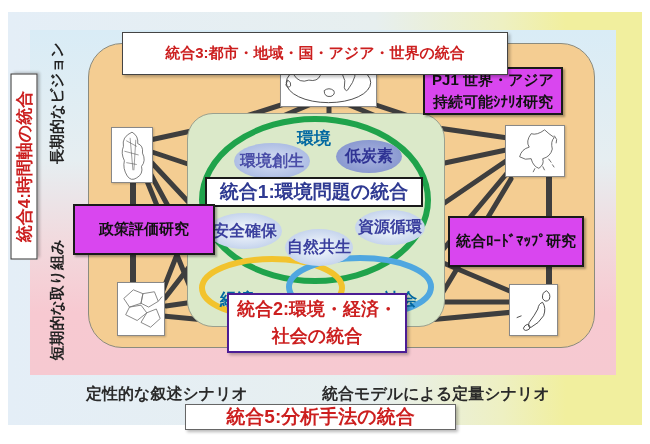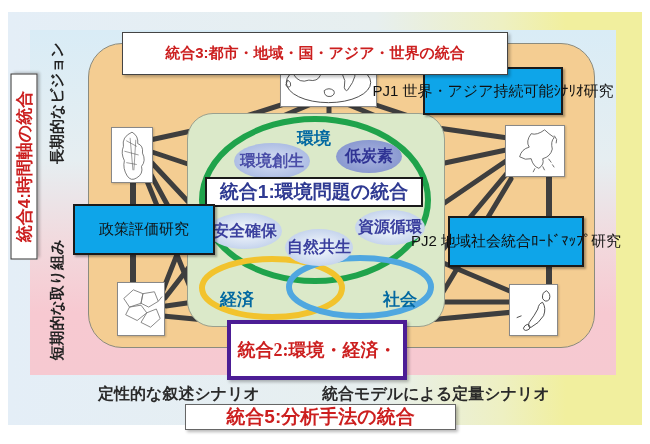--- a/index.html
+++ b/index.html
@@ -19,29 +19,29 @@
     background:#dbe9c9;border:1.5px solid #9aa08e;box-sizing:border-box;}
   
   .map-box{background:#ffffff;border:1px solid #888;box-sizing:border-box;box-shadow:1px 1px 2px rgba(0,0,0,.2);}
   .map-box svg{display:block;width:100%;height:100%;}
   
   .red-box{background:#ffffff;border:1.5px solid #666;box-sizing:border-box;
     color:#cc1f1f;font-weight:bold;display:flex;align-items:center;justify-content:center;
     white-space:nowrap;box-shadow:2px 2px 3px rgba(0,0,0,.28);}
   #title3{left:122px;top:24px;width:386px;height:43px;font-size:15px;border-color:#444;margin-top:8px;}
   #title5{left:185px;top:404px;width:271px;height:26px;font-size:19px;}
-  #title2{left:227px;top:320px;width:180px;height:60px;font-size:18px;flex-direction:column;line-height:1.5;border:4px solid #4c1d95;font-family:Liberation Serif, serif;}
+  #title2{left:227px;top:293px;width:180px;height:60px;font-size:18px;flex-direction:column;line-height:1.5;border:2px solid #4c1d95;}
   #title4{left:-69px;top:153px;width:186px;height:27px;font-size:17px;transform:rotate(-90deg);border-color:#333;}
   
   #title1{left:205px;top:177px;width:218px;height:30px;background:#ffffff;border:2px solid #1a1a1a;
     box-sizing:border-box;color:#2f3a92;font-weight:bold;font-size:19px;display:flex;
     align-items:center;justify-content:center;white-space:nowrap;}
   
-  .pj-box{background:#0ea5e9;border:2px solid #1a1a1a;box-sizing:border-box;
-    color:#111;font-weight:normal;font-size:15px;line-height:1.5;display:flex;flex-direction:row;
+  .pj-box{background:#d946ef;border:2px solid #1a1a1a;box-sizing:border-box;
+    color:#111;font-weight:bold;font-size:15px;line-height:1.5;display:flex;flex-direction:column;
     align-items:center;justify-content:center;white-space:nowrap;box-shadow:2px 2px 2px rgba(0,0,0,.3);}
   #pj1{left:423px;top:67px;width:140px;height:48px;}
   #pj2{left:448px;top:216px;width:136px;height:51px;}
   #pj3{left:73px;top:204px;width:142px;height:51px;}
   
   .mini{border-radius:50%;display:flex;align-items:center;justify-content:center;
     font-weight:bold;font-size:16px;white-space:nowrap;text-align:center;}
   .mini-light{background:radial-gradient(ellipse at center,#e9f0f9 20%,#c3d2ec 75%,#aebfe4 100%);color:#3a3f9e;}
   .mini-mid{background:radial-gradient(ellipse at center,#c9d4ee 25%,#a8b9e2 80%);color:#4a4ea8;}
   .mini-dark{background:radial-gradient(ellipse at center,#9fabdb 25%,#8494cd 85%);color:#2f3394;}
@@ -155,31 +155,31 @@
 <div class="abs mini mini-light" style="left:355px;top:210px;width:70px;height:35px;">資源循環</div>
 <div class="abs mini mini-light" style="left:285px;top:229px;width:68px;height:37px;">自然共生</div>
 
 <div id="title1" class="abs">統合1:環境問題の統合</div>
 
 <div id="pj1" class="abs pj-box">
   <span>PJ1  世界・アジア</span>
   <span>持続可能ｼﾅﾘｵ研究</span>
 </div>
 <div id="pj2" class="abs pj-box">
-  <span>PJ2  地域社会</span>
   <span>統合ﾛｰﾄﾞﾏｯﾌﾟ研究</span>
 </div>
 <div id="pj3" class="abs pj-box">
   <span>政策評価研究</span>
 </div>
 
 <div id="title3" class="abs red-box">統合3:都市・地域・国・アジア・世界の統合</div>
 <div id="title2" class="abs red-box">
   <span>統合2:環境・経済・</span>
+  <span>社会の統合</span>
 </div>
 <div id="title5" class="abs red-box">統合5:分析手法の統合</div>
 <div id="title4" class="abs red-box">統合4:時間軸の統合</div>
 
 <div class="abs side-lbl" style="left:-5px;top:92px;width:124px;height:22px;">長期的なビジョン</div>
 <div class="abs side-lbl" style="left:-8px;top:289px;width:130px;height:22px;">短期的な取り組み</div>
 
-<div class="abs bottom-lbl" style="left:98px;top:384px;text-align:center;">定性的な叙述シナリオ</div>
+<div class="abs bottom-lbl" style="left:86px;top:384px;text-align:center;">定性的な叙述シナリオ</div>
 <div class="abs bottom-lbl" style="left:322px;top:384px;">統合モデルによる定量シナリオ</div>
 
 </body></html>

